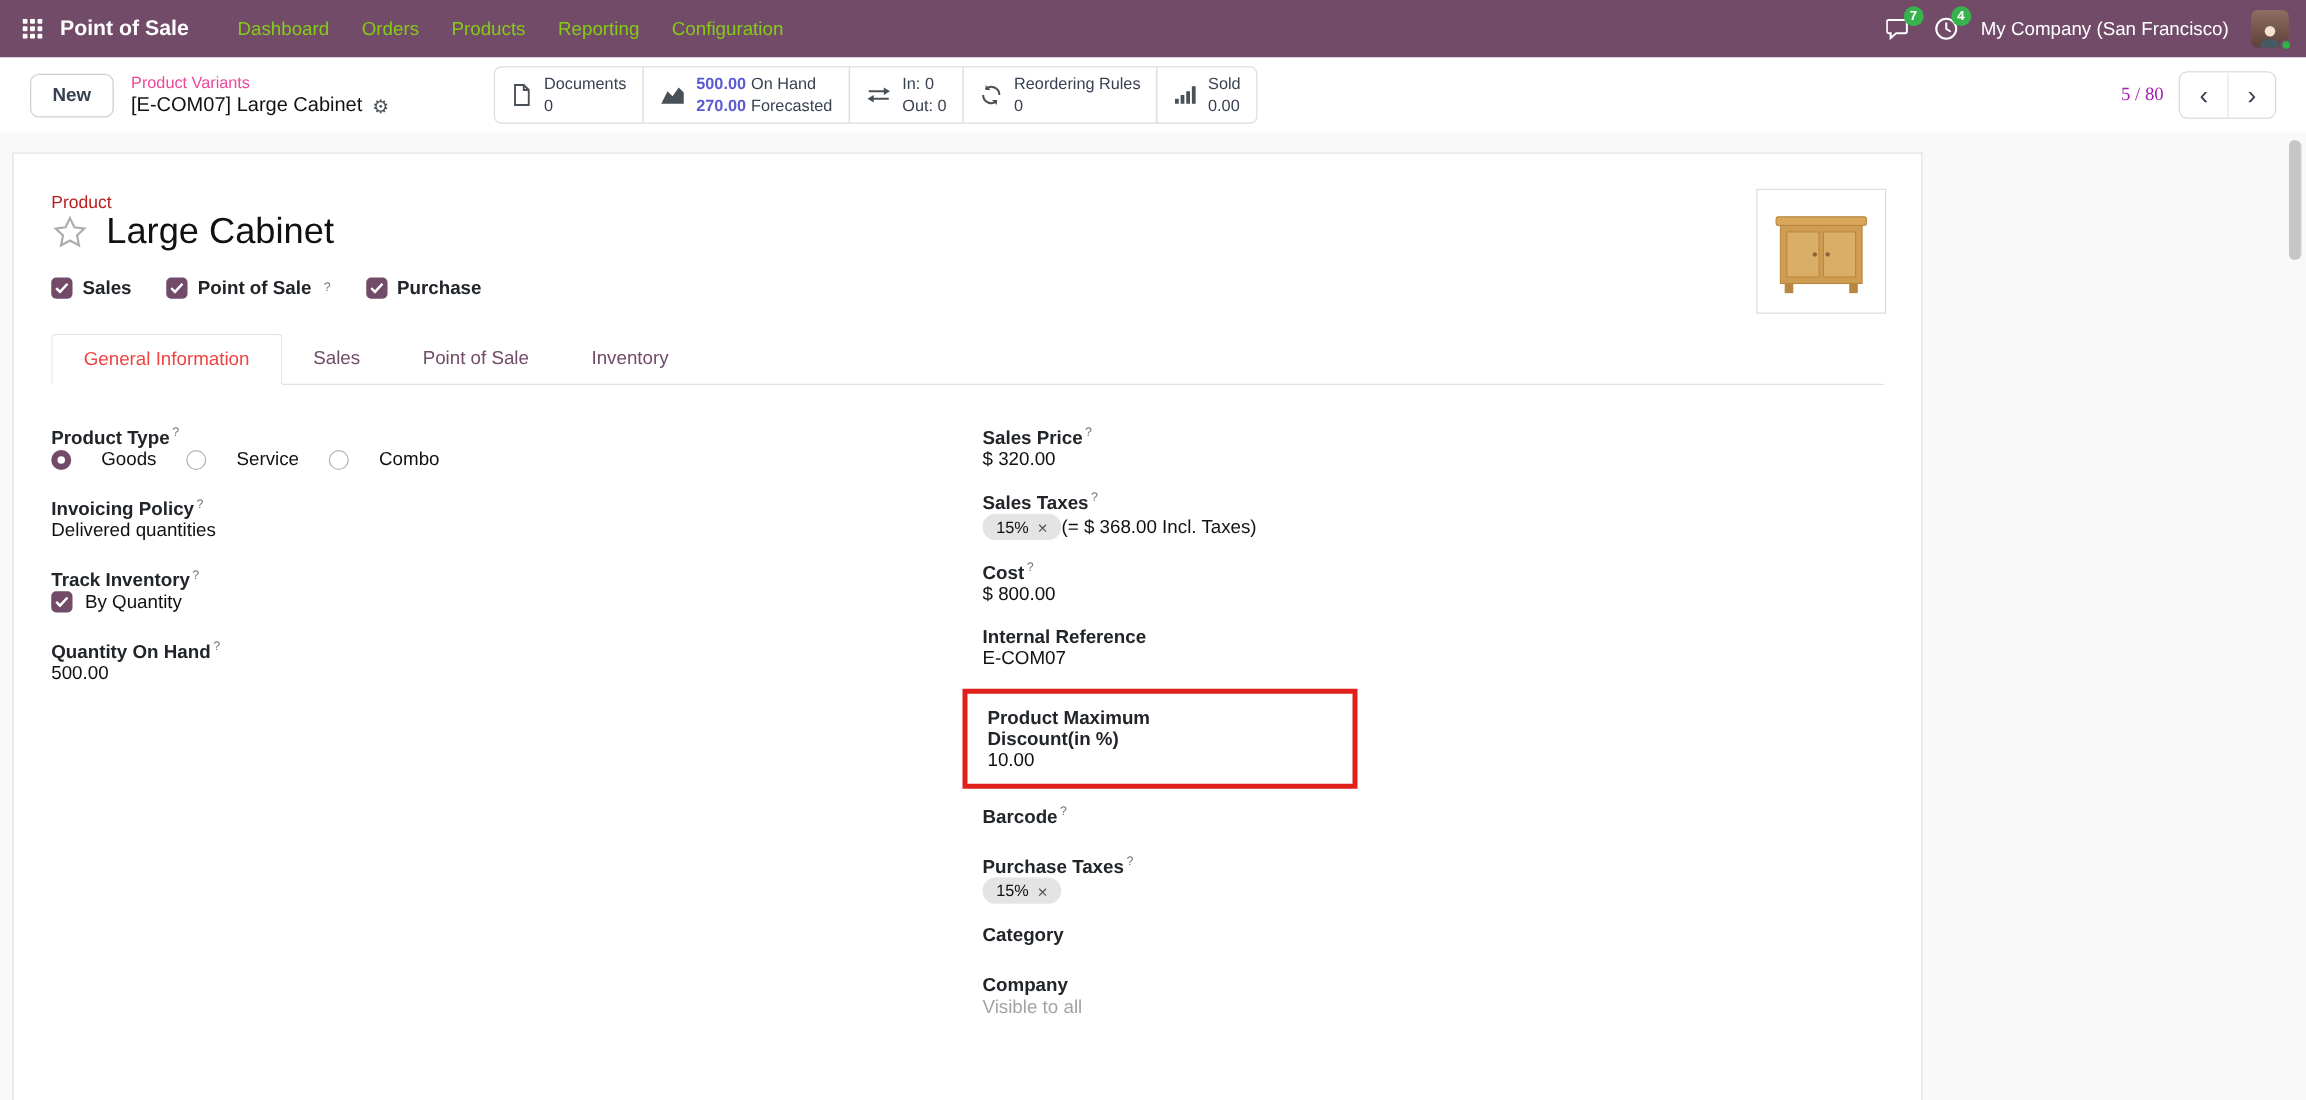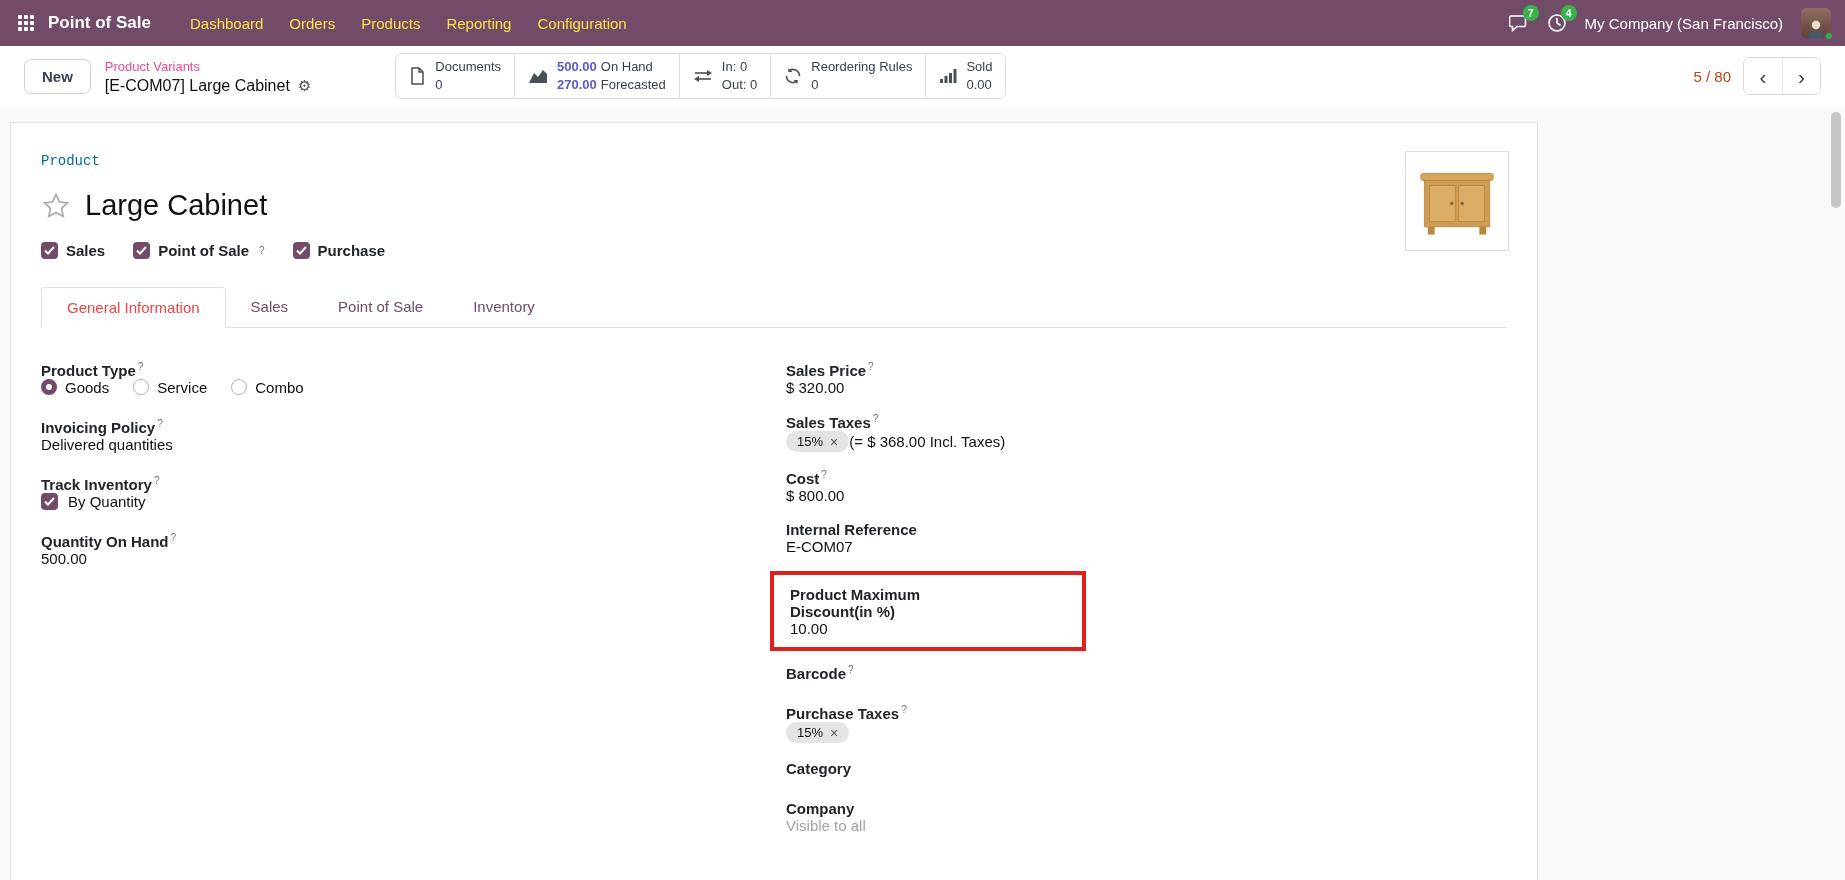--- a/index.html
+++ b/index.html
@@ -10,21 +10,21 @@
     background:#f9f9f9; color:#212529; font-size:15px;
   }
   
   .navbar {
     height:46px; background:#714B67; color:#fff;
     display:flex; align-items:center; padding:0 14px;
   }
   .apps-btn { background:none; border:none; padding:4px; margin-right:10px; cursor:pointer; display:flex; }
   .app-name { font-weight:bold; font-size:17px; margin-right:26px; cursor:pointer; }
   .nav-menus { display:flex; }
-  .nav-menus a { color:#fde047; text-decoration:none; padding:12px 13px; font-size:15px; cursor:pointer; }
+  .nav-menus a { color:#84cc16; text-decoration:none; padding:12px 13px; font-size:15px; cursor:pointer; }
   .nav-right { margin-left:auto; display:flex; align-items:center; gap:18px; }
   .icon-badge { position:relative; cursor:pointer; display:flex; }
   .badge {
     position:absolute; top:-8px; right:-10px; background:#37b24d; color:#fff;
     font-size:10.5px; font-weight:bold; border-radius:9px; padding:1.5px 5px; line-height:1.2;
   }
   .company-name { font-size:15px; cursor:pointer; }
   .avatar { position:relative; width:30px; height:30px; border-radius:5px; background:linear-gradient(#8d6e63,#5d4037); display:flex; align-items:flex-end; justify-content:center; cursor:pointer; }
   .online-dot { position:absolute; right:-3px; bottom:-3px; width:10px; height:10px; border-radius:50%; background:#2fb344; border:2px solid #714B67; }
   
@@ -42,34 +42,34 @@
     display:flex; align-items:center; gap:9px; padding:4px 13px; background:#fff;
     border:1px solid #ddd; margin-left:-1px; height:46px; cursor:pointer; color:#374151;
   }
   .stat-btn:first-child { border-radius:6px 0 0 6px; margin-left:0; }
   .stat-btn:last-child { border-radius:0 6px 6px 0; }
   .stat-lines { display:flex; flex-direction:column; line-height:1.4; font-size:13px; text-align:left; }
   .sline { display:flex; gap:4px; white-space:nowrap; }
   .stat-val { color:#5a5ad1; font-weight:bold; }
   .stat-icon { display:flex; color:#495057; }
   .cp-right { margin-left:auto; display:flex; align-items:center; gap:12px; }
-  .pager-count { font-size:15px; color:#c2410c; }
+  .pager-count { font-size:15px; color:#a21caf;font-family:Liberation Serif, serif; }
   .pager-buttons { display:flex; border:1px solid #d8d8d8; border-radius:7px; overflow:hidden; }
   .pager-buttons button {
     width:38px; height:36px; background:#fff; border:none; font-size:21px; color:#374151;
     cursor:pointer; line-height:1; font-family:inherit;
   }
   .pager-buttons button + button { border-left:1px solid #e5e5e5; }
   
   .content { position:relative; height:774px; }
   .sheet {
     position:relative; margin:16px 0 0 10px; width:1528px; height:758px;
     background:#fff; border:1px solid #e2e2e2; border-bottom:none; padding:30px 30px 0 30px;
   }
-  .section-label { font-size:14px; color:#0369a1; margin-bottom:20px;font-family:Liberation Mono, monospace; }
+  .section-label { font-size:14px; color:#b91c1c; margin-bottom:0; }
   .title-row { display:flex; align-items:center; gap:14px; }
   .title-row h1 { margin:0; font-size:29px; font-weight:400; color:#111; }
   .star-icon { display:flex; cursor:pointer; }
   .toggles { display:flex; gap:28px; margin-top:20px; align-items:center; }
   .toggle { display:flex; align-items:center; gap:8px; cursor:pointer; }
   .toggle-label { font-weight:bold; color:#212529; }
   .checkbox {
     width:17px; height:17px; border-radius:4px; background:#714B67;
     display:flex; align-items:center; justify-content:center; flex:none; cursor:pointer;
   }
@@ -89,21 +89,21 @@
   .form-cols { display:flex; padding-top:32px; }
   .col-left { width:745px; flex:none; }
   .col-right { flex:1; padding-right:28px; }
   .frow { display:flex; align-items:flex-start; margin-bottom:21px; min-height:24px;flex-direction:column; }
   .col-right .frow { margin-bottom:16px; }
   .flabel { width:168px; flex:none; font-weight:bold; color:#212529; padding-top:1px; }
   .col-right .flabel { width:190px; }
   .fvalue { color:#111; display:flex; align-items:center; flex:1; }
   .placeholder { color:#a3a3a3; }
   .radio-group { display:flex; gap:24px; align-items:center; }
-  .radio-opt { display:flex; gap:8px; cursor:pointer; }
+  .radio-opt { display:flex; align-items:center; gap:24px; cursor:pointer; }
   .radio { width:16px; height:16px; border-radius:50%; border:1px solid #b5b5b5; background:#fff; flex:none; }
   .radio.selected { border:5px solid #714B67; }
   .tag {
     display:inline-flex; align-items:center; gap:7px; background:#e4e4e4; border-radius:20px;
     padding:3px 11px; font-size:13px; font-weight:500; color:#111;
   }
   .tag-x { color:#555; cursor:pointer; font-size:14px; line-height:1; }
   .tax-note { margin-left:auto; margin-right:62px; color:#111; }
   .hl-box {
     border:4px solid #e0201b; width:316px; padding:10px 0 10px 16px;

